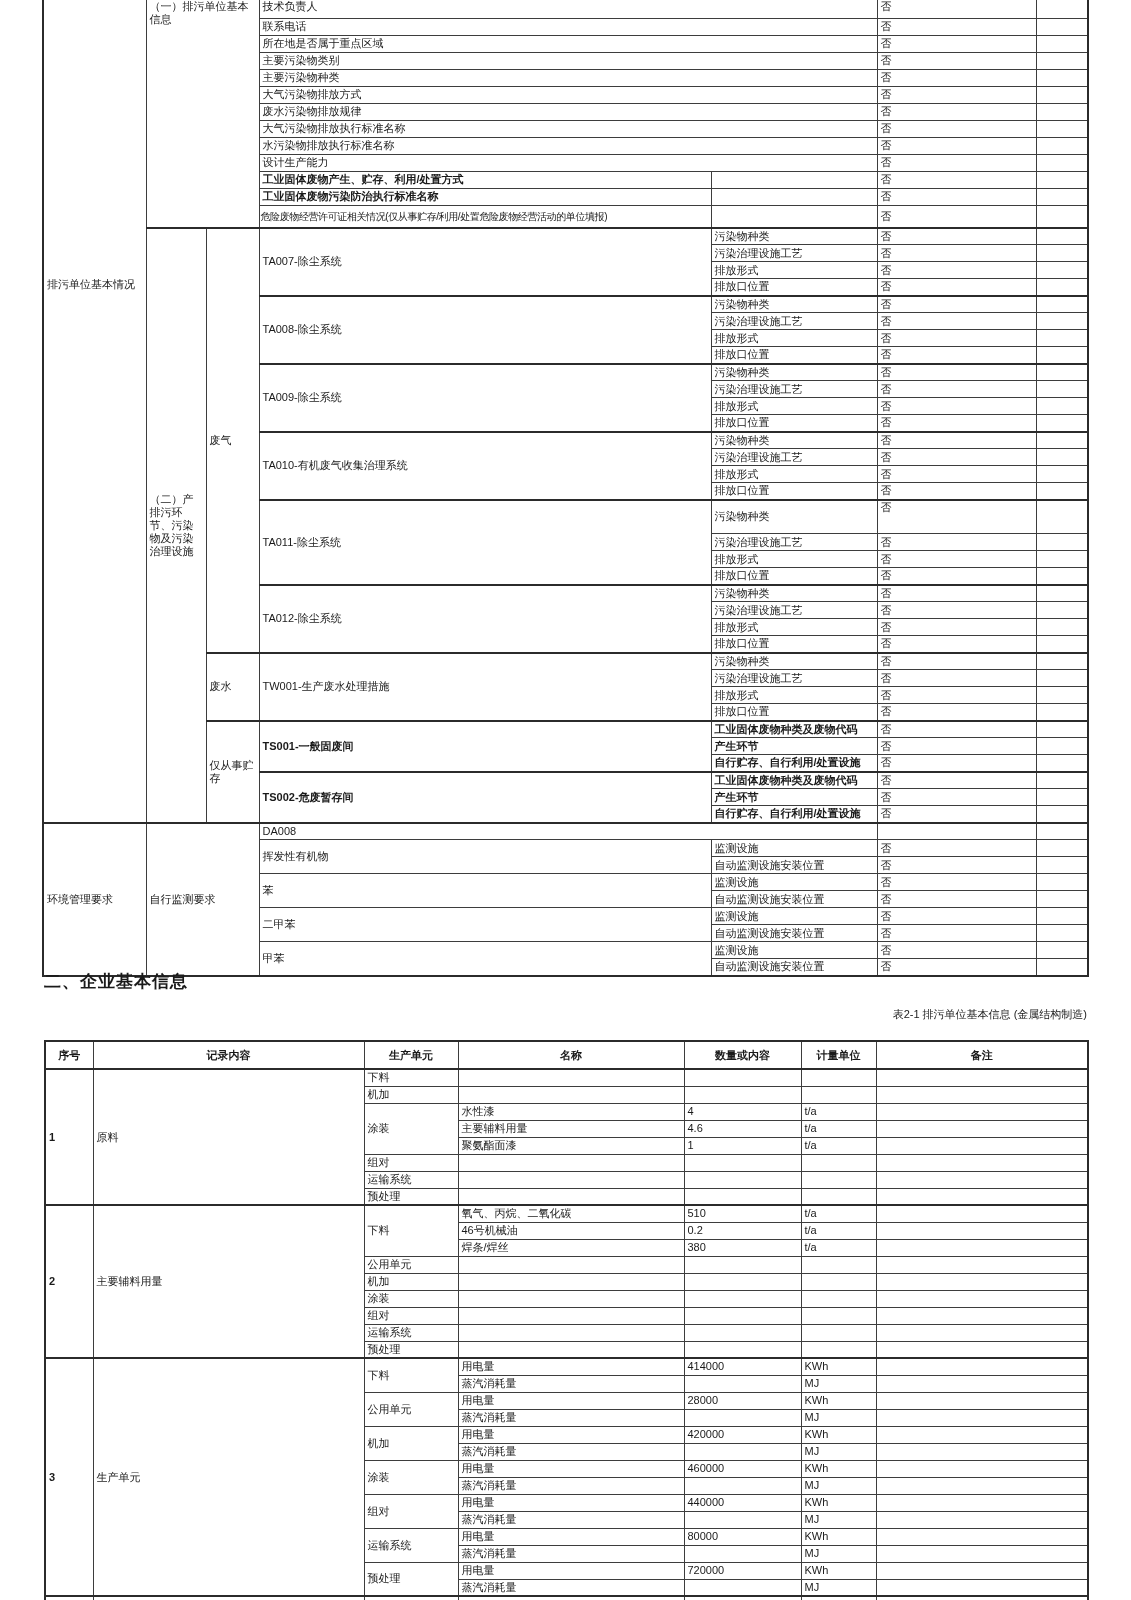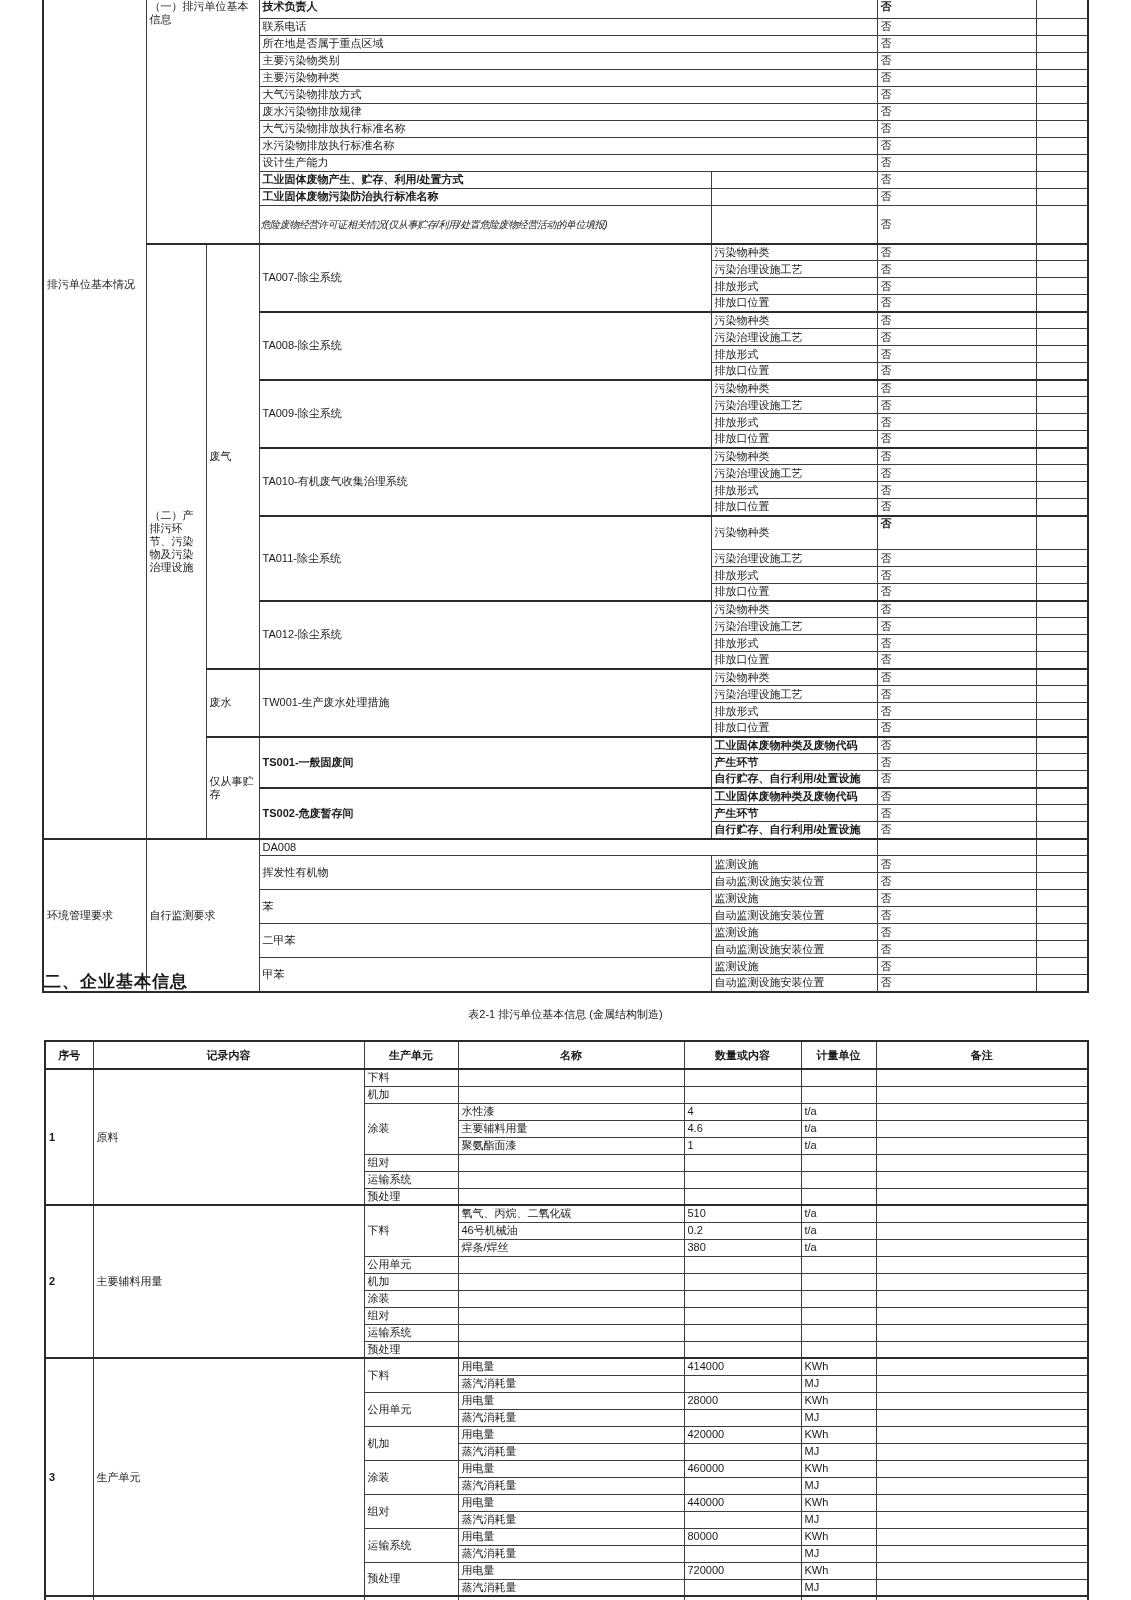--- a/index.html
+++ b/index.html
@@ -11,28 +11,28 @@
   
   #t1{left:42px;top:0;width:1045px;border-left:2px solid #2b2b2b;border-right:2px solid #2b2b2b;
       border-bottom:2px solid #2b2b2b;}
   #t1 tr{height:17px;}
   #t1 tr.r0{height:18px;}
   #t1 tr.tall{height:34px;}
   #t1 tr.r0 td{border-top:none;}
   tr.blk td{border-top:2px solid #2b2b2b;}
   .b{font-weight:bold;}
   .ctr{text-align:left;}
-  .vtop{vertical-align:top;font-weight:bold;}
+  .vtop{vertical-align:top;}
   .val{text-align:left;}
-  .small{font-size:10px;white-space:nowrap;letter-spacing:-0.4px;padding:12px 1px;font-style:italic;}
+  .small{font-size:10px;white-space:nowrap;letter-spacing:-0.4px;padding:4px 1px;}
   .c1cell{vertical-align:top;padding-top:278px;}
   .seclabel{vertical-align:top;}
   
   #heading{position:absolute;left:44px;top:970px;font-size:17px;font-weight:bold;letter-spacing:1px;}
-  #caption{position:absolute;left:44px;top:1007px;width:1043px;text-align:center;font-size:11px;}
+  #caption{position:absolute;left:44px;top:1007px;width:1043px;text-align:right;font-size:11px;}
   
   #t2{left:44px;top:1040px;width:1043px;border:2px solid #2b2b2b;}
   #t2 tr{height:17px;}
   #t2 tr.hd{height:28px;}
   #t2 tr.hd td{font-weight:bold;text-align:center;}
   #t2 tr.part{height:13px;}
 </style>
 </head>
 <body>
 

